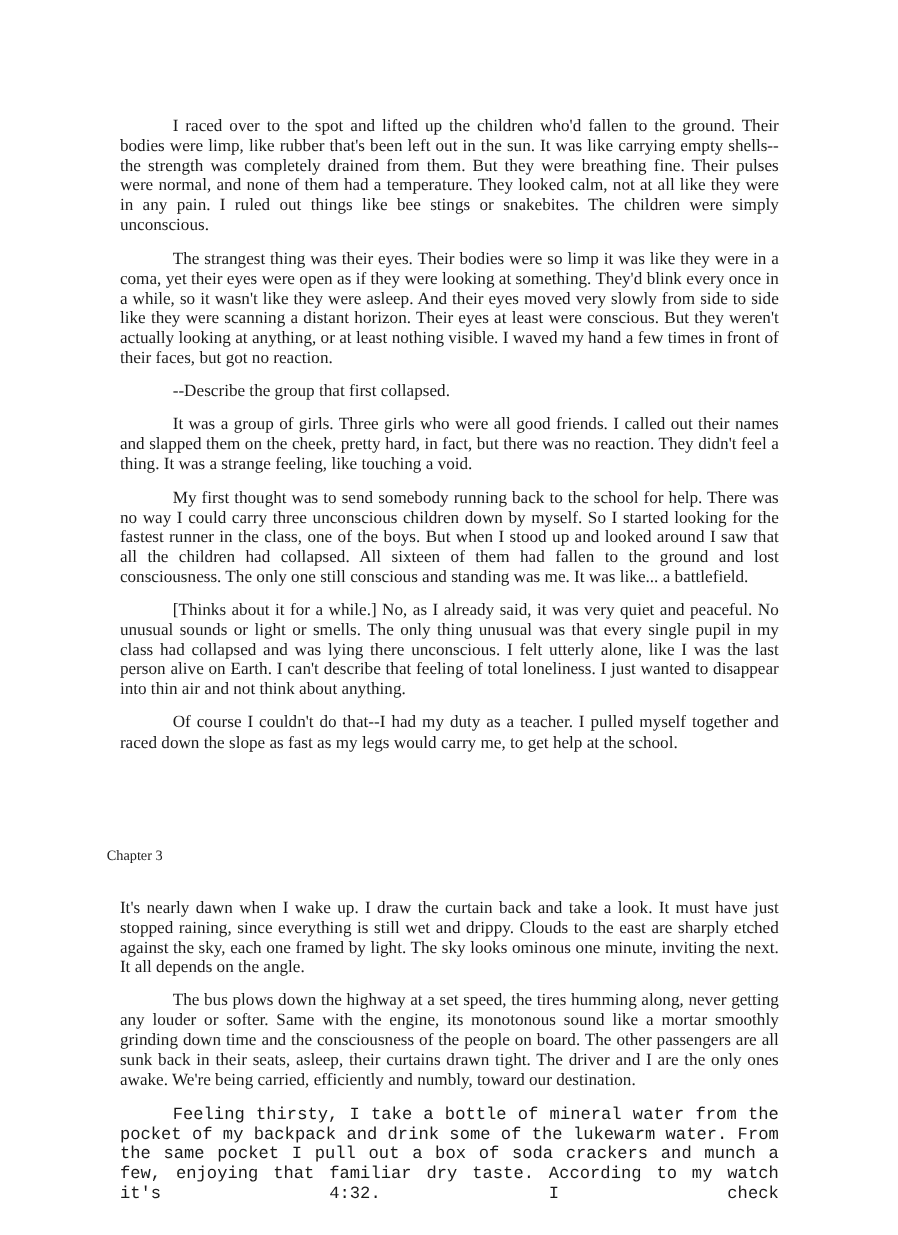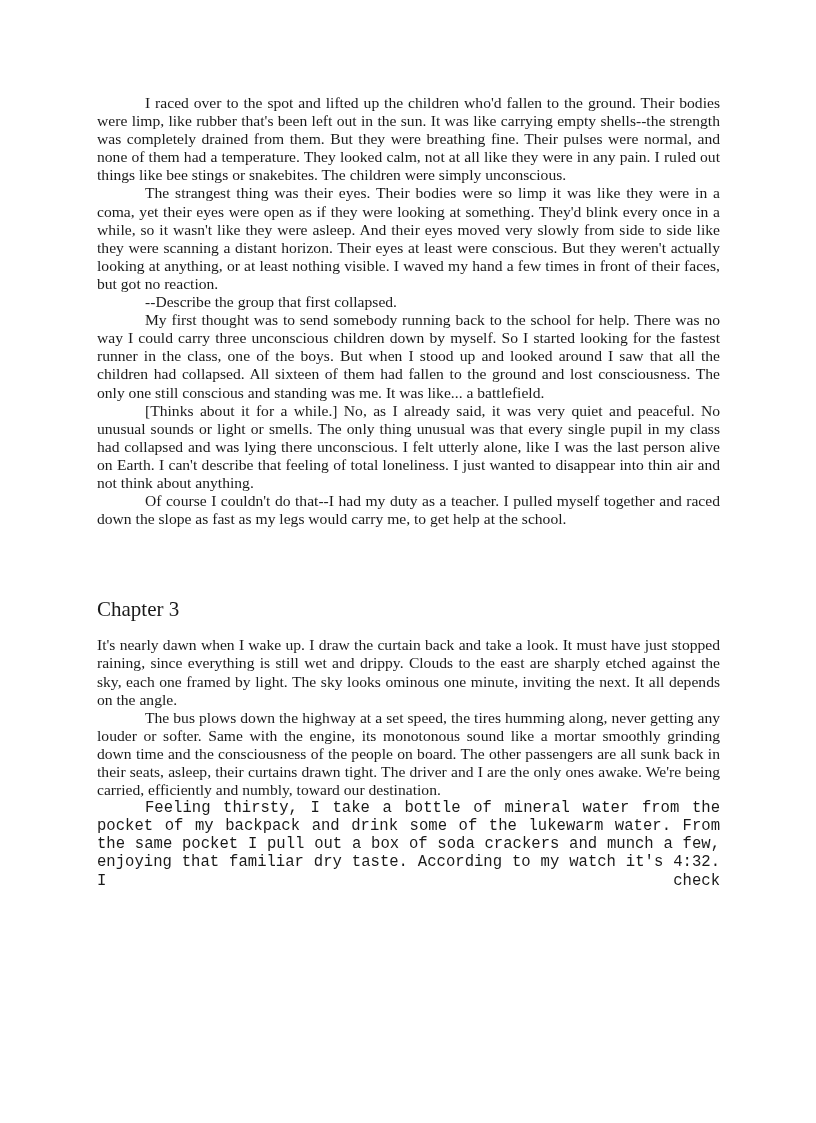--- a/index.html
+++ b/index.html
@@ -2,35 +2,36 @@
 <html><head>
 <meta charset="utf-8">
 <style>
   html, body { margin: 0; padding: 0; background: #ffffff; }
   body { width: 816px; height: 1123px; position: relative; overflow: hidden; }
   .page {
     position: absolute; left: 97px; top: 94px; width: 623px;
     font-family: "Liberation Serif", "DejaVu Serif", serif;
     font-size: 15.6px; line-height: 18.1px; color: #1a1a1a;
   }
-  .page p { margin: 0; text-align: justify; }
+  .page p { margin: 12px; text-align: justify; }
   .page p.indent { text-indent: 48px; }
   .page p.last { text-align-last: left; font-family: Liberation Mono, monospace; }
   .gap-large { height: 72px; }
-  .chapter-title { margin: 0; font-weight: normal; font-size: 21px; line-height: 18.1px; }
+  .chapter-title { margin: 0; font-weight: normal; font-size: 13px; line-height: 18.1px; }
   .gap-small { height: 18px; }
 </style>
 </head>
 <body>
 
 <div class="page">
   <div>
     <p class="indent">I raced over to the spot and lifted up the children who'd fallen to the ground. Their bodies were limp, like rubber that's been left out in the sun. It was like carrying empty shells--the strength was completely drained from them. But they were breathing fine. Their pulses were normal, and none of them had a temperature. They looked calm, not at all like they were in any pain. I ruled out things like bee stings or snakebites. The children were simply unconscious.</p>
     <p class="indent">The strangest thing was their eyes. Their bodies were so limp it was like they were in a coma, yet their eyes were open as if they were looking at something. They'd blink every once in a while, so it wasn't like they were asleep. And their eyes moved very slowly from side to side like they were scanning a distant horizon. Their eyes at least were conscious. But they weren't actually looking at anything, or at least nothing visible. I waved my hand a few times in front of their faces, but got no reaction.</p>
     <p class="indent">--Describe the group that first collapsed.</p>
+    <p class="indent">It was a group of girls. Three girls who were all good friends. I called out their names and slapped them on the cheek, pretty hard, in fact, but there was no reaction. They didn't feel a thing. It was a strange feeling, like touching a void.</p>
     <p class="indent">My first thought was to send somebody running back to the school for help. There was no way I could carry three unconscious children down by myself. So I started looking for the fastest runner in the class, one of the boys. But when I stood up and looked around I saw that all the children had collapsed. All sixteen of them had fallen to the ground and lost consciousness. The only one still conscious and standing was me. It was like... a battlefield.</p>
     <p class="indent">[Thinks about it for a while.] No, as I already said, it was very quiet and peaceful. No unusual sounds or light or smells. The only thing unusual was that every single pupil in my class had collapsed and was lying there unconscious. I felt utterly alone, like I was the last person alive on Earth. I can't describe that feeling of total loneliness. I just wanted to disappear into thin air and not think about anything.</p>
     <p class="indent">Of course I couldn't do that--I had my duty as a teacher. I pulled myself together and raced down the slope as fast as my legs would carry me, to get help at the school.</p>
   </div>
 
   <div class="gap-large"></div>
 
   <h2 class="chapter-title">Chapter 3</h2>
 
   <div class="gap-small"></div>

